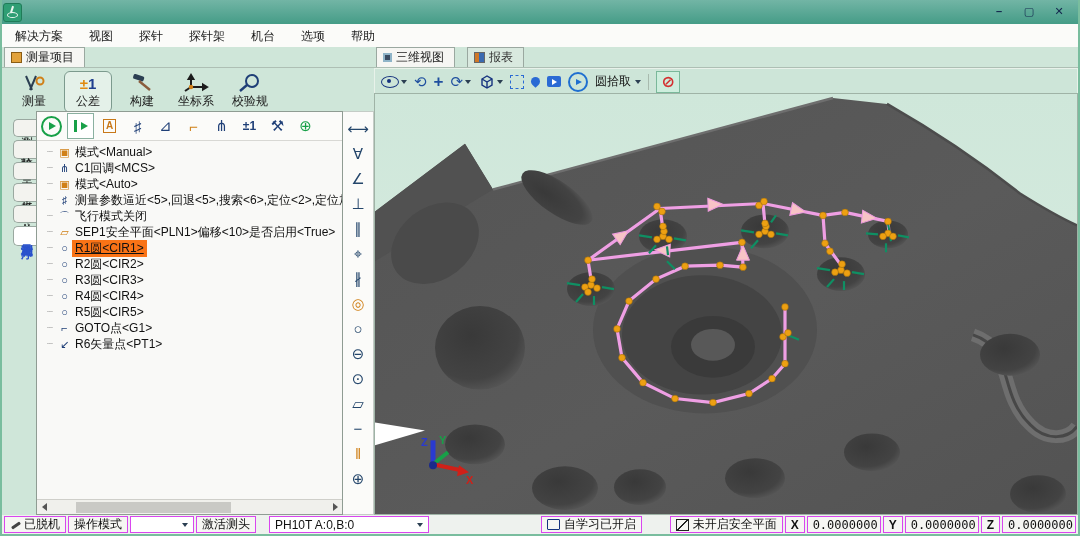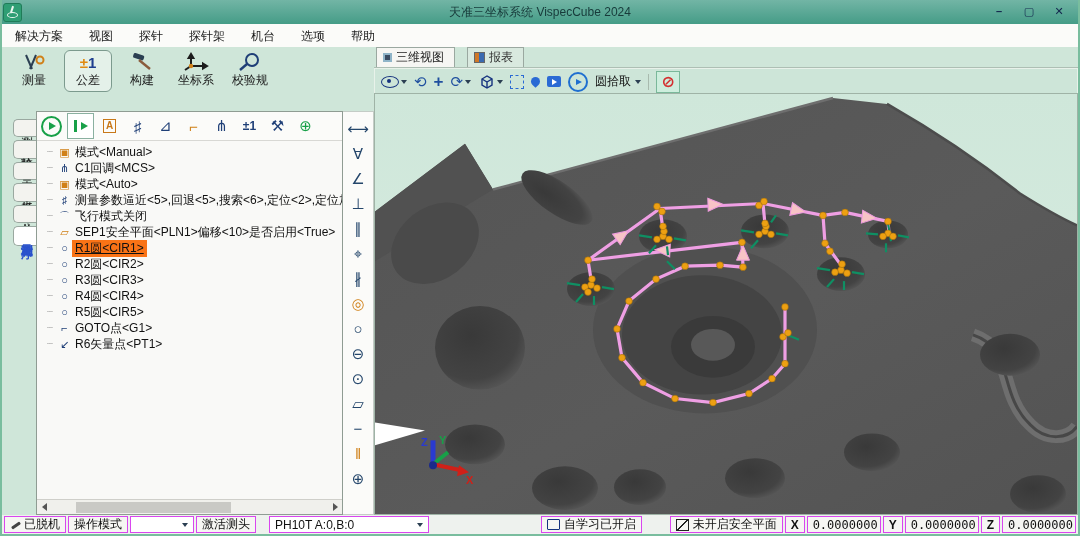--- a/index.html
+++ b/index.html
@@ -89,39 +89,44 @@
   .pencil::before{content:"";position:absolute;left:1px;top:4px;width:10px;height:3px;background:#444;transform:rotate(-35deg);border-radius:1px;}
   .monitor{width:11px;height:9px;border:1.4px solid #16337f;border-radius:1px;}
   .nosafe{width:11px;height:10px;border:1.4px solid #222;background:linear-gradient(135deg,transparent 45%,#222 45%,#222 55%,transparent 55%);}
   .spacer{flex:1;}
 </style>
 </head>
 <body>
 
 <div class="titlebar">
   <span class="appicon"></span>
-  <span class="title">天准三坐标系统 VispecCube 2024</span>
   <span class="wctl">
     <span class="wbtn">–</span>
     <span class="wbtn">▢</span>
     <span class="wbtn">✕</span>
   </span>
 </div>
 
 <div class="menubar">
   <span class="menu-item">解决方案</span>
   <span class="menu-item">视图</span>
   <span class="menu-item">探针</span>
   <span class="menu-item">探针架</span>
   <span class="menu-item">机台</span>
   <span class="menu-item">选项</span>
   <span class="menu-item">帮助</span>
 </div>
 
 <div class="left-dock">
+  <div class="tabstrip">
+    <span class="ptab">
+      <span class="mini-ico ico-items"></span>
+      <span>测量项目</span>
+    </span>
+  </div>
 
   <div class="ribbon">
     <div class="rbtn">
       <span class="rico">
         <svg width="24" height="20">
             <g stroke="#2b3f52" stroke-width="2" fill="none">
           <path d="M4,3 L10,17"></path>
               <path d="M14,3 L8,17"></path>
               <circle cx="18" cy="8" r="3.5" stroke="#d08018"></circle>
             </g>

